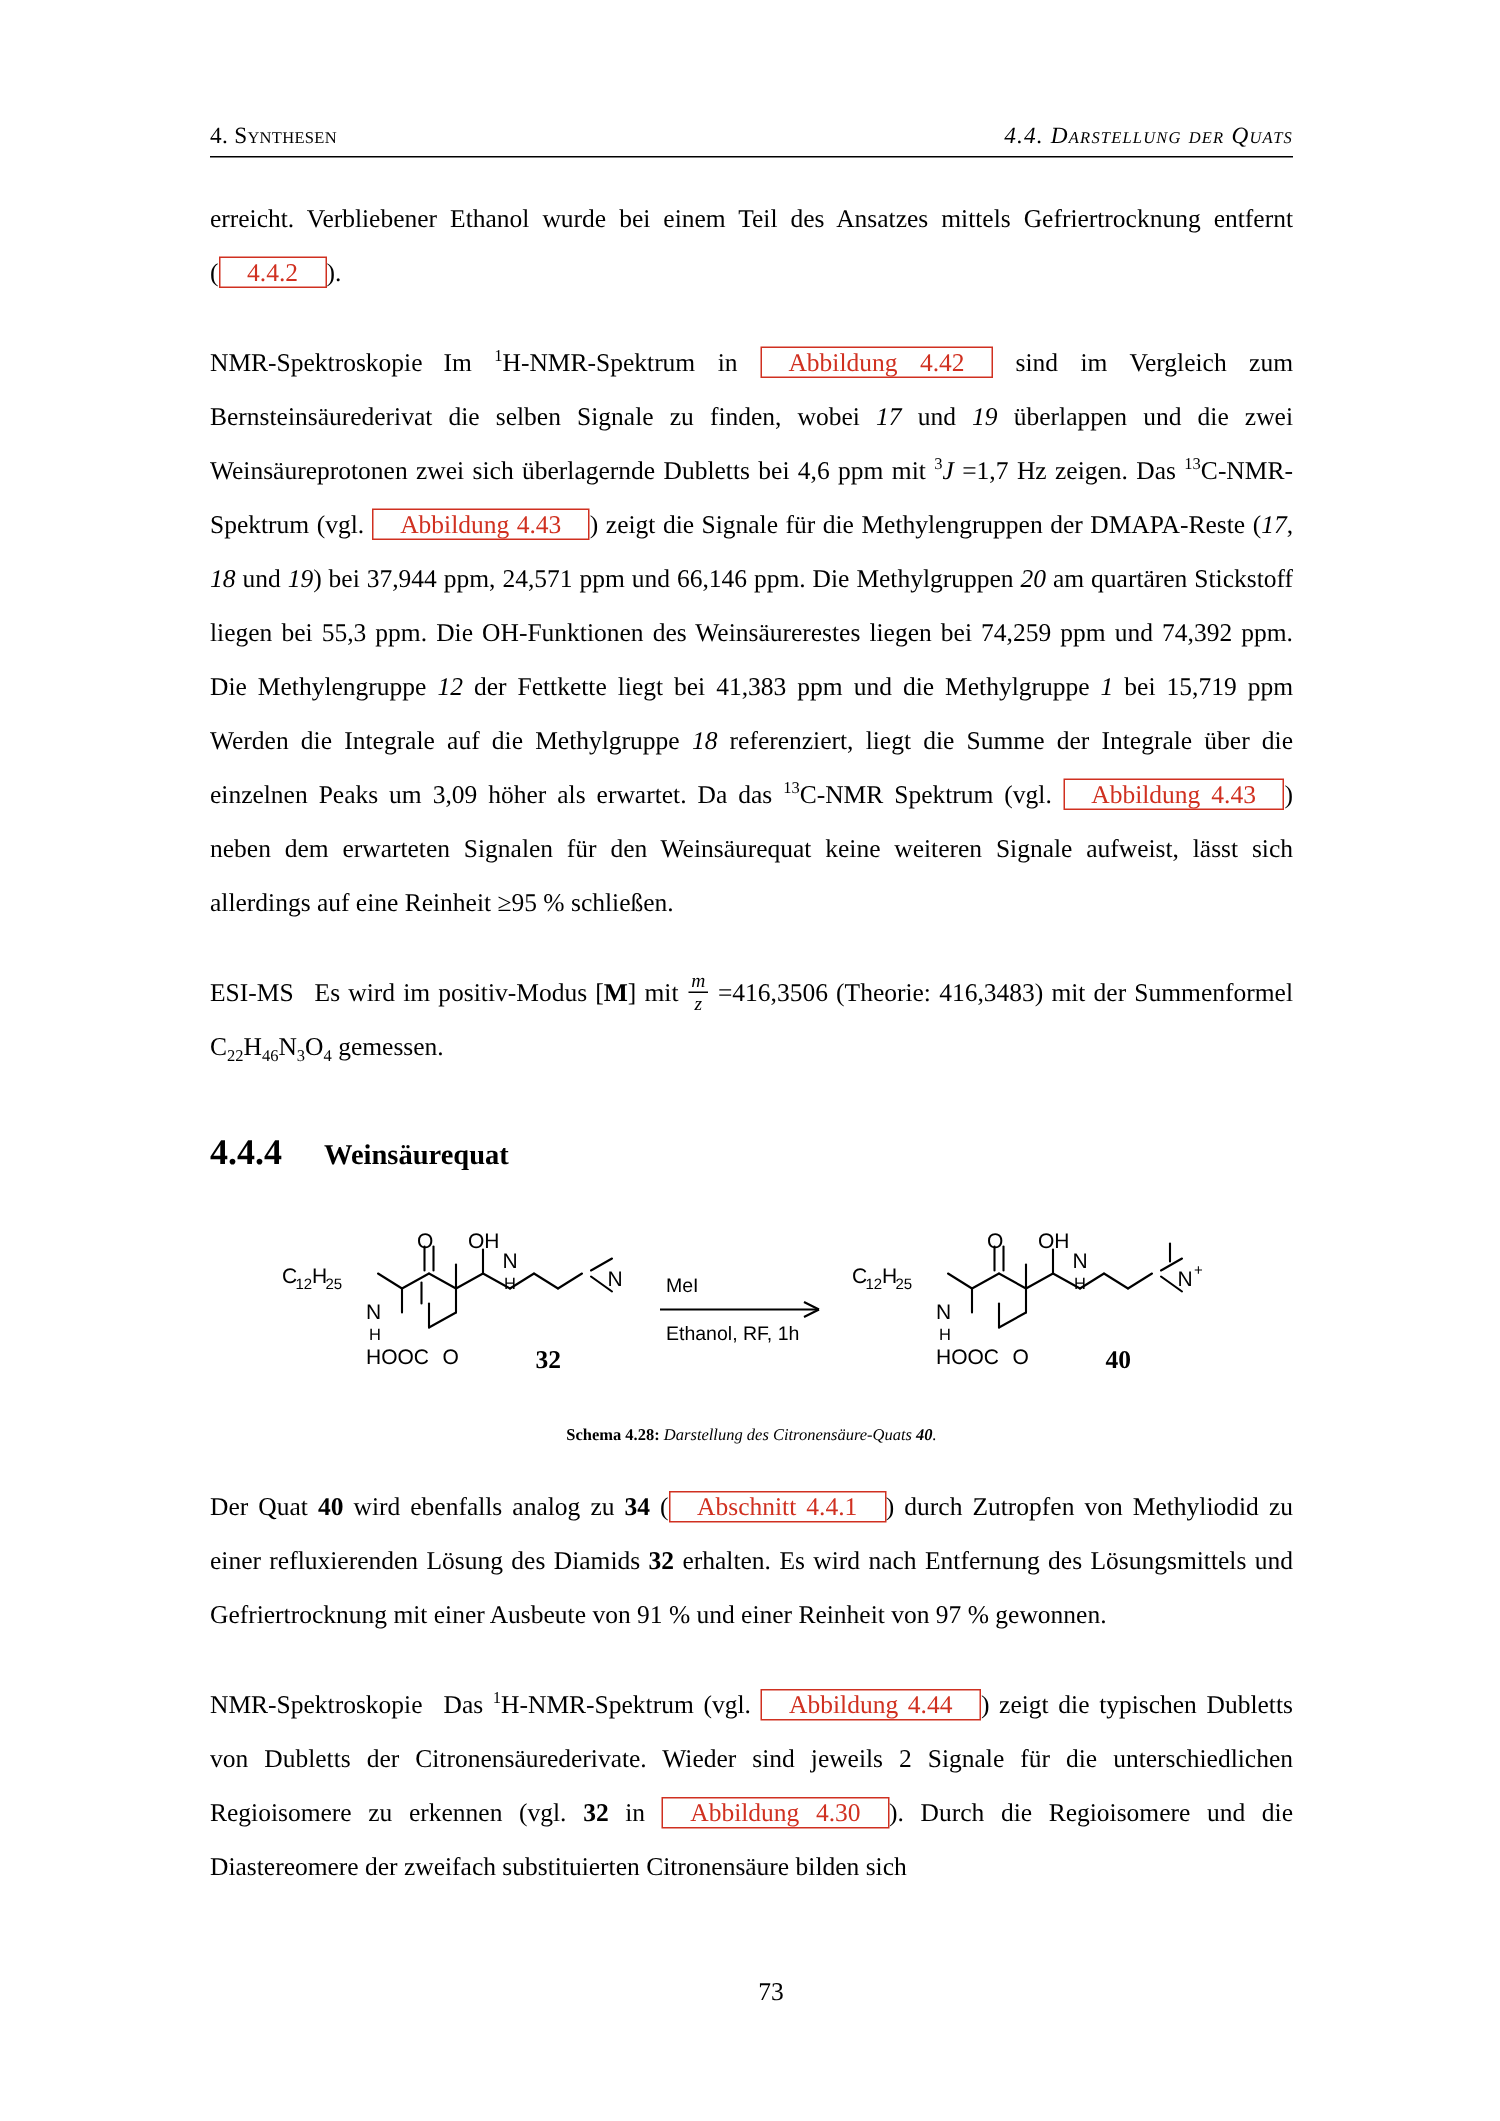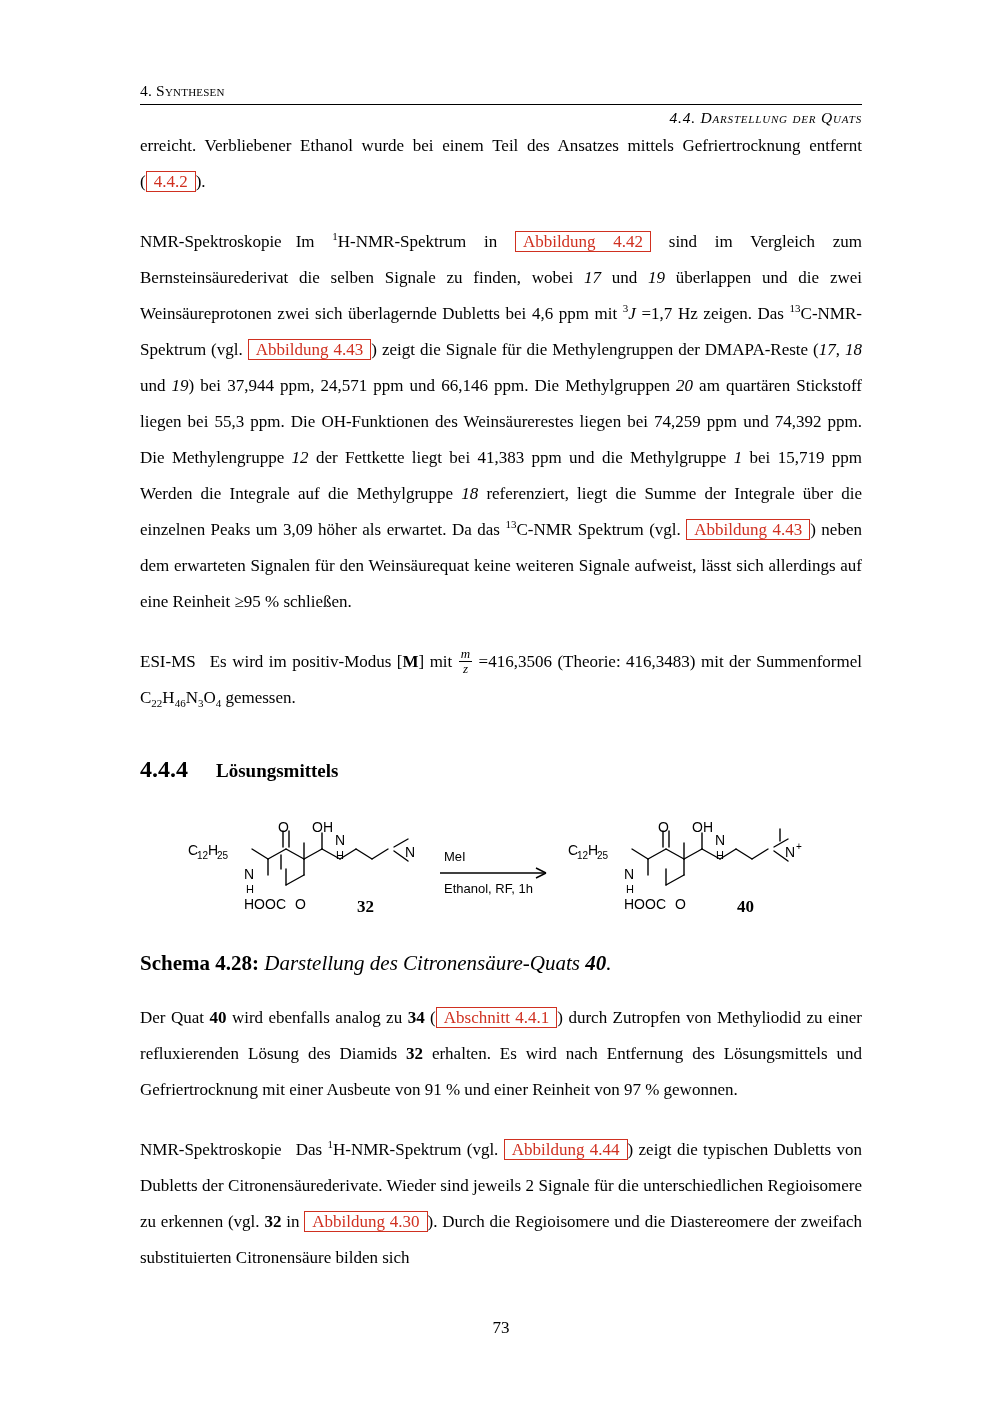--- a/index.html
+++ b/index.html
@@ -33,21 +33,20 @@
   }
   .runhead .left {
     float: left;
     font-variant: small-caps;
   }
   .runhead .right {
     float: right;
     font-style: italic;
     font-variant: small-caps;
     letter-spacing: .8px;
-    margin-top: 27px;
   }
   .runhead .rule {
     position: absolute;
     top: 22px;
     left: 0;
     width: 722px;
     border-bottom: 1px solid #000;
   }
   
   .body {
@@ -70,21 +69,21 @@
   .bold { font-weight: bold; }
   sup, sub {
     font-size: 11px;
     line-height: 0;
   }
   sup { vertical-align: super; }
   sub { vertical-align: sub; }
   .ref {
     color: #d03020;
     border: 1px solid #d03020;
-    padding: 0 7px;
+    padding: 0 18px;
     text-decoration: none;
   }
   
   .frac {
     display: inline-block;
     vertical-align: -0.45em;
     text-align: center;
     font-size: 13px;
     line-height: 1.05;
     font-style: italic;
@@ -106,31 +105,32 @@
   .section {
     margin-top: 40px;
   }
   
   .scheme {
     position: relative;
     height: 120px;
     margin-top: 34px;
   }
   .caption {
-    font-size: 21px;
+    text-align: center;
+    font-size: 11px;
     margin-top: 14px;
   }
   .caption .cb { font-weight: bold; }
   .caption .ci { font-style: italic; }
   .caption .cbn { font-style: italic; font-weight: bold; }
   
   .folio {
     position: absolute;
     top: 1318px;
-    left: 0;
+    left: 13px;
     width: 722px;
     text-align: center;
     font-size: 17px;
   }
 </style>
 </head>
 <body>
 
 <div class="page">
 
@@ -142,21 +142,21 @@
 
   <div class="body">
 
     <p><span>erreicht. Verbliebener Ethanol wurde bei einem Teil des Ansatzes mittels Gefriertrocknung entfernt (</span><a class="ref" href="#">4.4.2</a><span>).</span></p>
 
     <p class="gap"><span class="runin">NMR-Spektroskopie</span><span class="runin-gap"></span><span>Im </span><sup>1</sup><span>H-NMR-Spektrum in </span><a class="ref" href="#">Abbildung 4.42</a><span> sind im Vergleich zum Bernsteinsäurederivat die selben Signale zu finden, wobei </span><i>17</i><span> und </span><i>19</i><span> überlappen und die zwei Weinsäureprotonen zwei sich überlagernde Dubletts bei 4,6 ppm mit </span><sup>3</sup><i>J</i><span> =1,7 Hz zeigen. Das </span><sup>13</sup><span>C-NMR-Spektrum (vgl. </span><a class="ref" href="#">Abbildung 4.43</a><span>) zeigt die Signale für die Methylengruppen der DMAPA-Reste (</span><i>17</i><span>, </span><i>18</i><span> und </span><i>19</i><span>) bei 37,944 ppm, 24,571 ppm und 66,146 ppm. Die Methylgruppen </span><i>20</i><span> am quartären Stickstoff liegen bei 55,3 ppm. Die OH-Funktionen des Weinsäurerestes liegen bei 74,259 ppm und 74,392 ppm. Die Methylengruppe </span><i>12</i><span> der Fettkette liegt bei 41,383 ppm und die Methylgruppe </span><i>1</i><span> bei 15,719 ppm Werden die Integrale auf die Methylgruppe </span><i>18</i><span> referenziert, liegt die Summe der Integrale über die einzelnen Peaks um 3,09 höher als erwartet. Da das </span><sup>13</sup><span>C-NMR Spektrum (vgl. </span><a class="ref" href="#">Abbildung 4.43</a><span>) neben dem erwarteten Signalen für den Weinsäurequat keine weiteren Signale aufweist, lässt sich allerdings auf eine Reinheit ≥95 % schließen.</span></p>
 
     <p class="gap"><span class="runin">ESI-MS</span><span class="runin-gap"></span><span>Es wird im positiv-Modus [</span><span class="bold">M</span><span>] mit </span><span class="frac"><span class="num">m</span><span class="den">z</span></span><span> =416,3506 (Theorie: 416,3483) mit der Summenformel C</span><sub>22</sub><span>H</span><sub>46</sub><span>N</span><sub>3</sub><span>O</span><sub>4</sub><span> gemessen.</span></p>
 
     <div class="section">
-      <span class="secnum">4.4.4</span><span class="sectitle">Lösungsmittels</span>
+      <span class="secnum">4.4.4</span><span class="sectitle">Weinsäurequat</span>
     </div>
 
     <div class="scheme">
       <svg width="722" height="120" viewBox="0 0 722 120">
         <g stroke="#000" stroke-width="1.4" fill="none" stroke-linecap="round">
 
           <path d="M112,32 L128,42"></path>
           <path d="M128,42 L128,58"></path>
           <path d="M128,42 L146,32"></path>
           <path d="M143,30 L143,14"></path>

